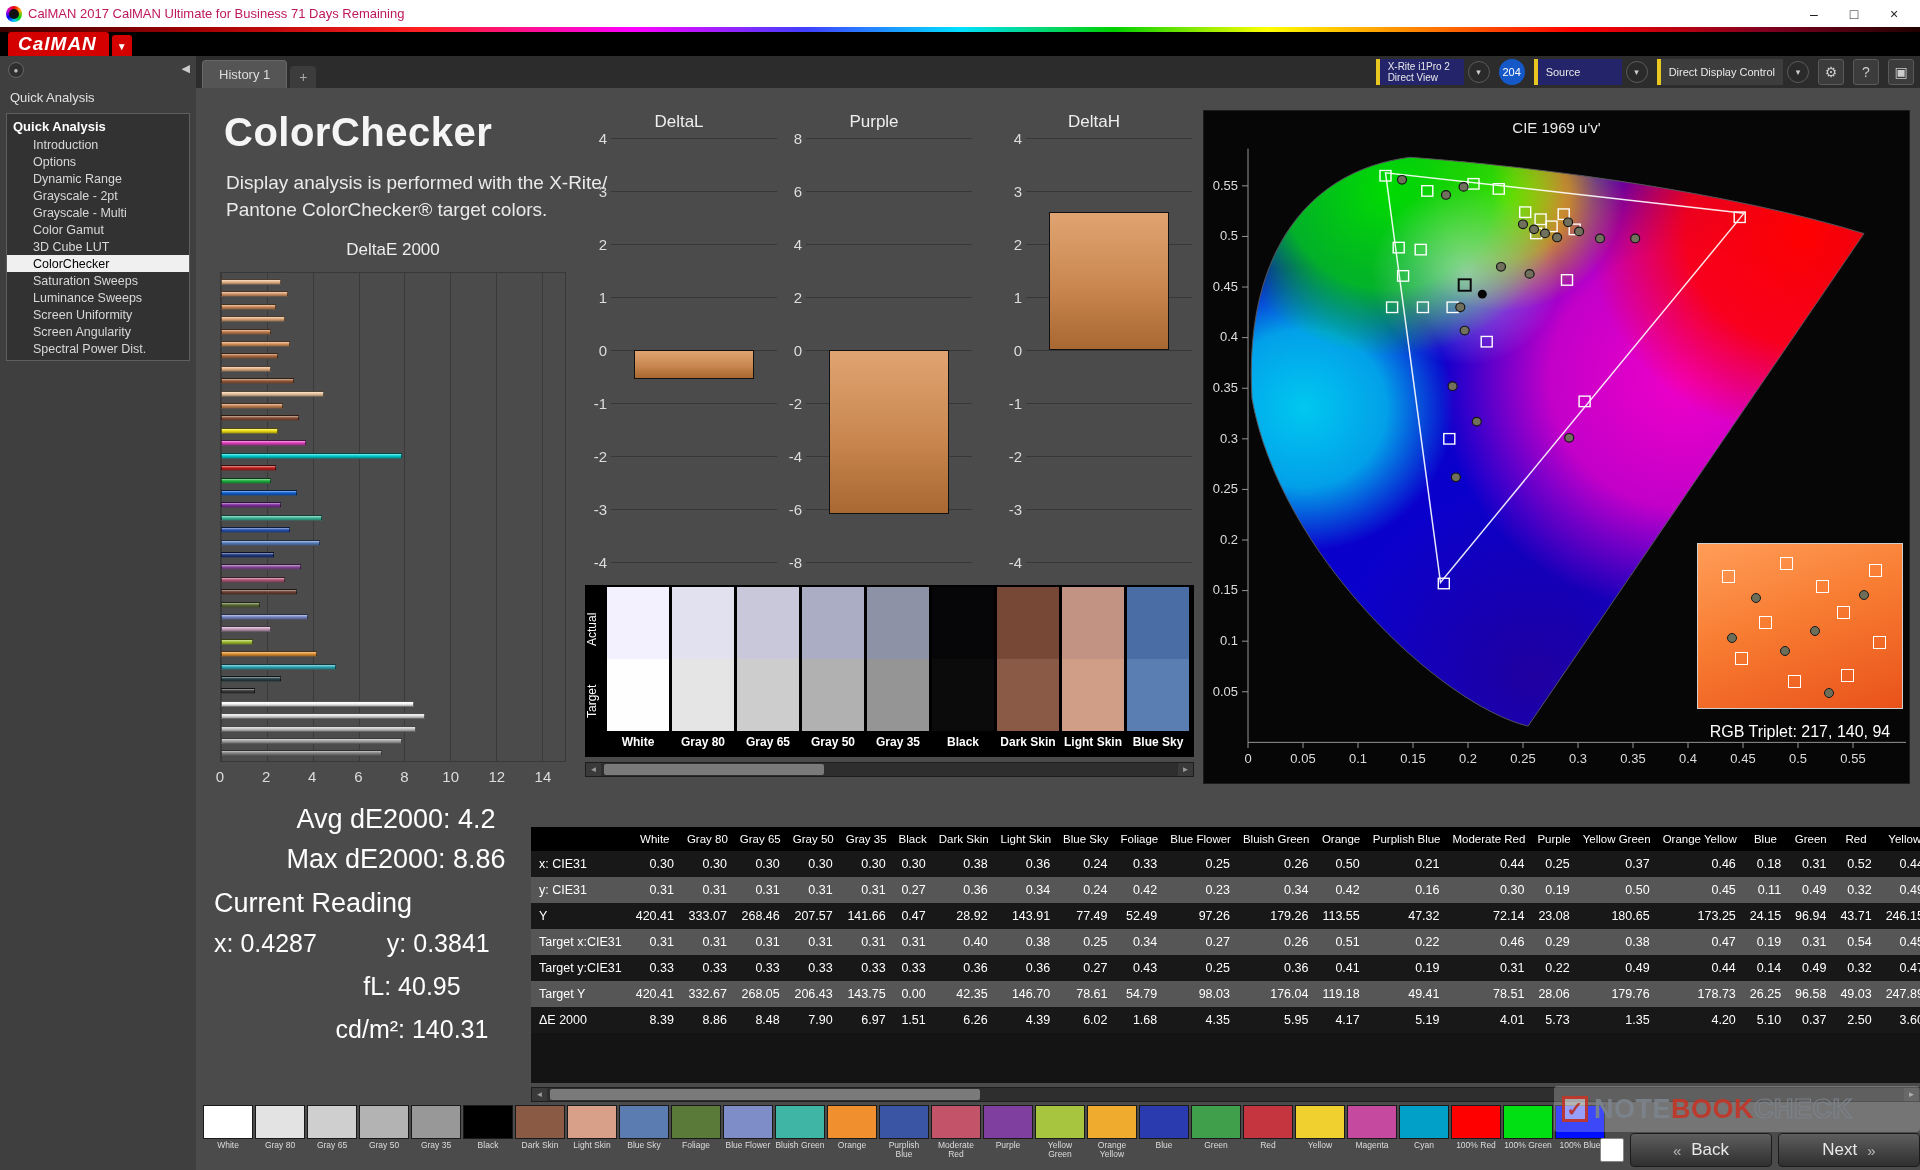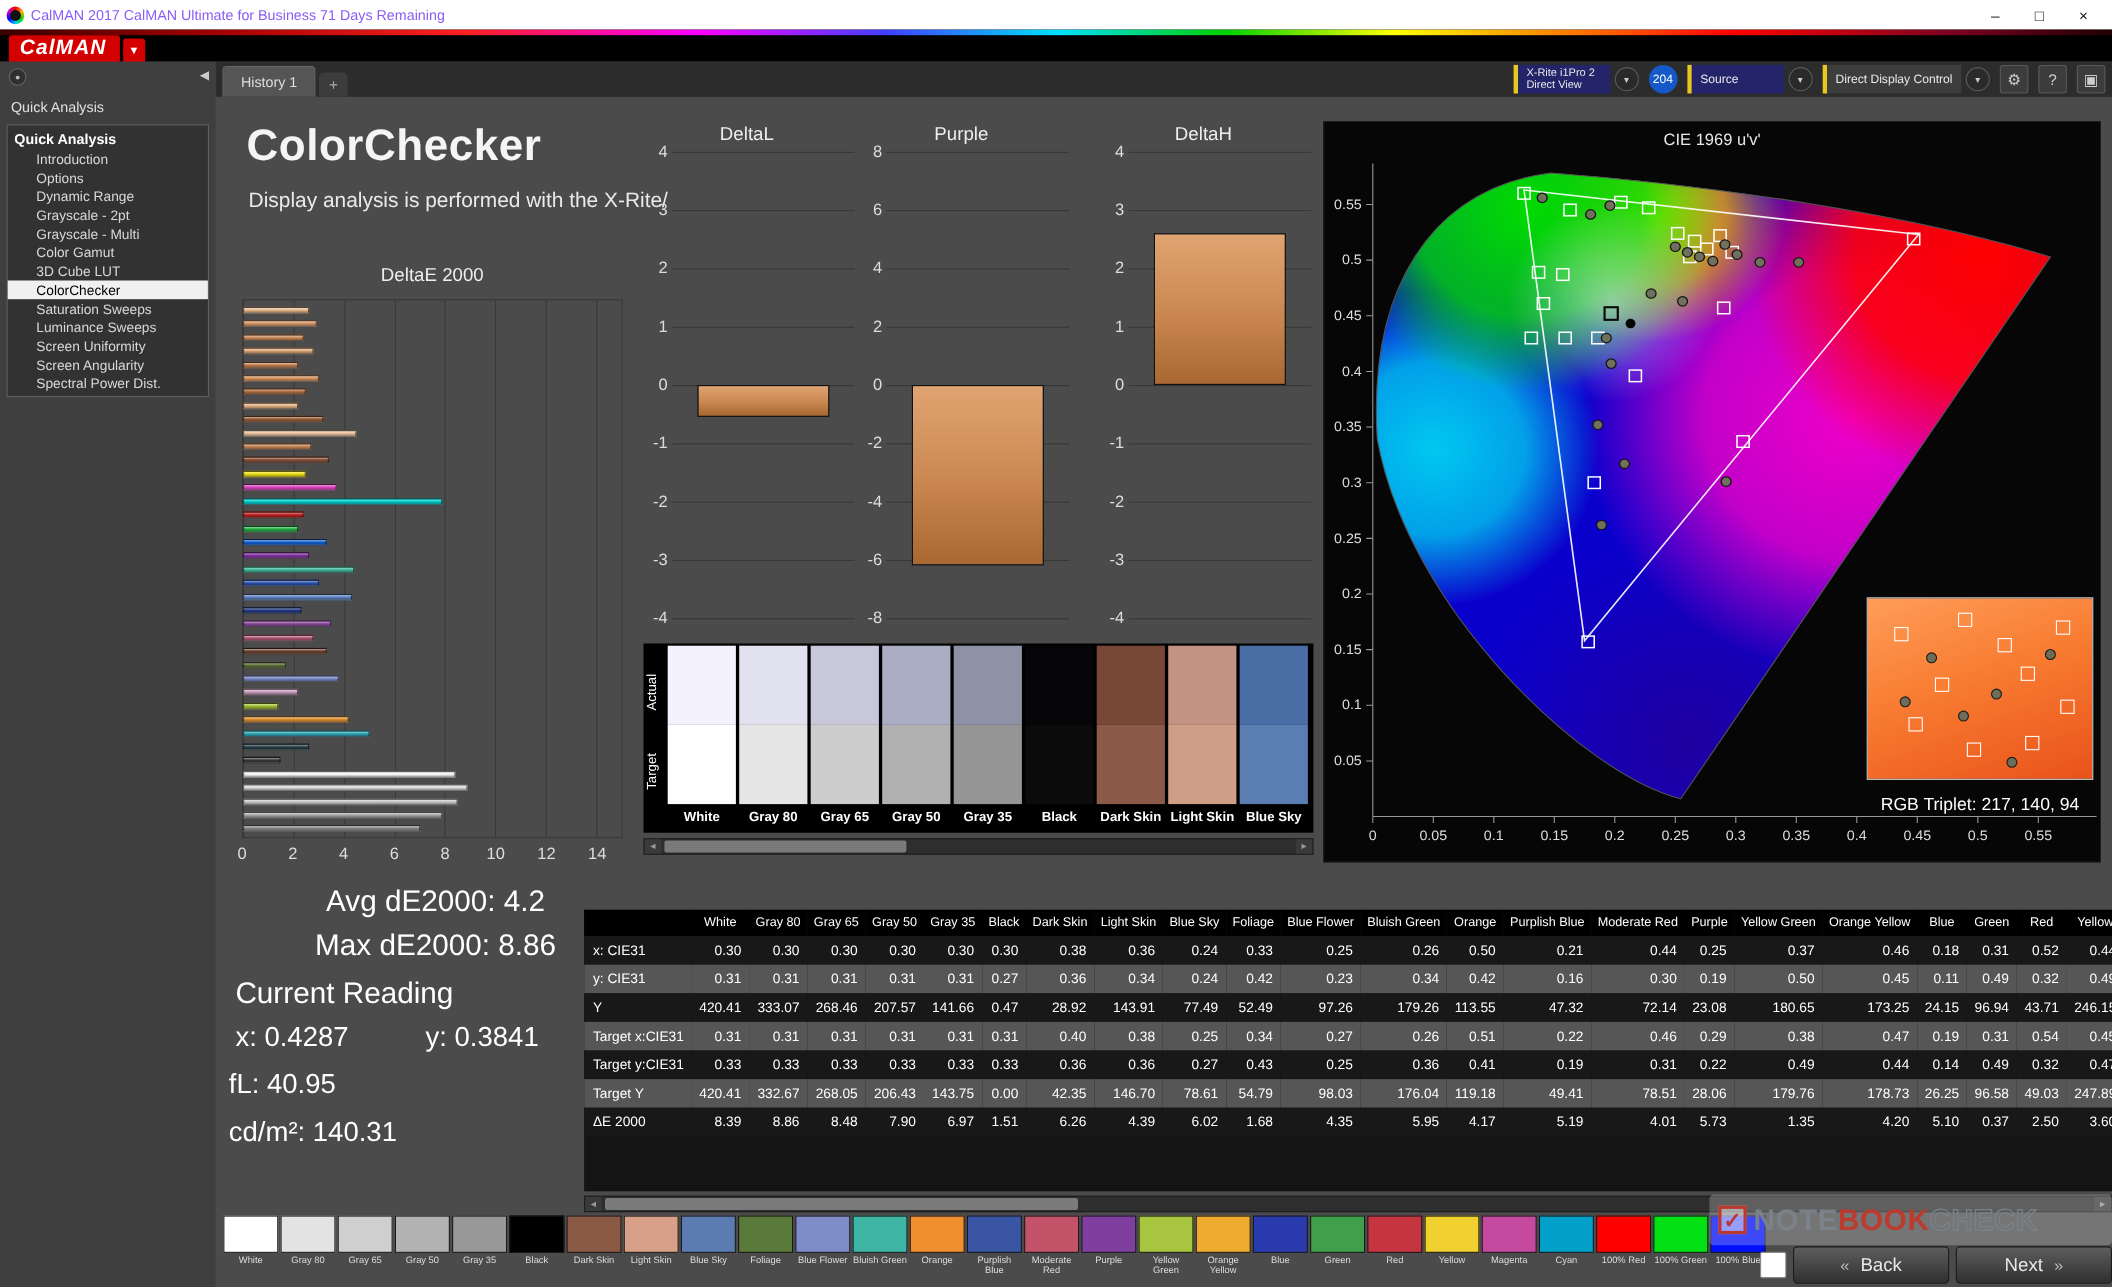--- a/index.html
+++ b/index.html
@@ -3,21 +3,21 @@
 <meta charset="utf-8">
 <style>
   html,body{margin:0;padding:0;background:#202020;}
   *{box-sizing:border-box;font-family:"Liberation Sans",sans-serif;}
   #app{position:relative;width:1920px;height:1170px;background:#4b4b4b;overflow:hidden;}
 
   
   .titlebar{position:absolute;left:0;top:0;width:1920px;height:27px;background:#ffffff;display:flex;align-items:center;padding:0 6px;}
   .app-ico{width:16px;height:16px;border-radius:50%;background:conic-gradient(#e00,#fa0,#0d0,#0cf,#00f,#c0c,#e00);margin-right:6px;position:relative;}
   .app-ico::after{content:"";position:absolute;inset:3px;border-radius:50%;background:#111;}
-  .titlebar .t-text{font-size:13px;color:#8b5cf6;flex:1;}
+  .titlebar .t-text{font-size:13px;color:#be185d;flex:1;}
   .winbtn{width:40px;height:25px;display:flex;align-items:center;justify-content:center;font-size:14px;color:#222;}
 
   
   .logobar{position:absolute;left:0;top:27px;width:1920px;height:29px;background:#000;}
   .rainbow{position:absolute;left:0;top:0;width:100%;height:5px;
     background:linear-gradient(90deg,#3a0000 0%,#a00000 10%,#ff2020 22%,#ff00ff 33%,#4040ff 42%,#00e0ff 50%,#00d000 58%,#ffff00 66%,#ff8000 74%,#ff0000 82%,#800020 92%,#200000 100%);}
   .logo{position:absolute;left:8px;top:7px;height:24px;display:flex;align-items:flex-end;}
   .logo .logo-box{background:#d40000;border-radius:3px;color:#fff;font-weight:bold;font-style:italic;font-size:19px;padding:1px 12px 3px 10px;letter-spacing:1px;}
   .logo .logo-arrow{background:#d40000;border-radius:3px;color:#fff;font-size:10px;margin-left:3px;padding:6px 5px;}
 
@@ -91,21 +91,21 @@
   .inset{position:absolute;left:493px;top:432px;width:206px;height:166px;border:1px solid #cfcfcf;background:linear-gradient(160deg,#ff9d58 0%,#f87c32 45%,#e9521a 100%);}
   .inset .isq{position:absolute;width:13px;height:13px;border:1.5px solid #fff;}
   .inset .icr{position:absolute;width:10px;height:10px;border-radius:50%;background:#6d6d58;border:1.5px solid #1a1a1a;}
   .rgb-caption{position:absolute;left:493px;top:612px;width:206px;text-align:center;color:#fff;font-size:16px;}
 
   
   .stats{position:absolute;left:0;top:716px;width:420px;color:#fff;}
   .stat-center{text-align:center;width:360px;margin-left:20px;font-size:27px;margin-bottom:9px;}
   .stat-head{margin:13px 0 10px 18px;font-size:27px;}
   .stat-xy{margin-left:18px;font-size:25px;display:flex;gap:70px;}
-  .stat-line{margin:14px 0 0 12px;font-size:25px;}
+  .stat-line{margin:14px 0 0 12px;font-size:25px;text-align:center;}
 
   
   .tablewrap{position:absolute;left:335px;top:739px;width:1389px;height:256px;overflow:hidden;background:#141414;}
   table.data{border-collapse:collapse;white-space:nowrap;}
   table.data th{background:#000;color:#fff;font-weight:normal;font-size:11.5px;padding:6px 6px;text-align:center;}
   table.data td{color:#fff;font-size:12.5px;padding:6px 7px;text-align:right;}
   table.data td.rowlabel{text-align:left;font-size:12.5px;padding-left:8px;min-width:92px;}
   tr.dark td{background:#181818;}
   tr.light td{background:#565656;}
 
@@ -213,20 +213,21 @@
           <div class="tree-item">Screen Angularity</div>
           <div class="tree-item">Spectral Power Dist.</div>
         </div>
     </div>
   </div>
 
   <div class="main">
     <div class="page-title">ColorChecker</div>
     <div class="page-desc" id="page-desc">
         <div>Display analysis is performed with the X-Rite/</div>
+        <div>Pantone ColorChecker® target colors.</div>
       </div>
 
     <div class="dechart-title">DeltaE 2000</div>
     <div class="dechart" id="de-plot">
         <div class="vgrid" style="left: 0%;"></div>
         <div class="vgrid" style="left: 13.3333%;"></div>
         <div class="vgrid" style="left: 26.6667%;"></div>
         <div class="vgrid" style="left: 40%;"></div>
         <div class="vgrid" style="left: 53.3333%;"></div>
         <div class="vgrid" style="left: 66.6667%;"></div>

